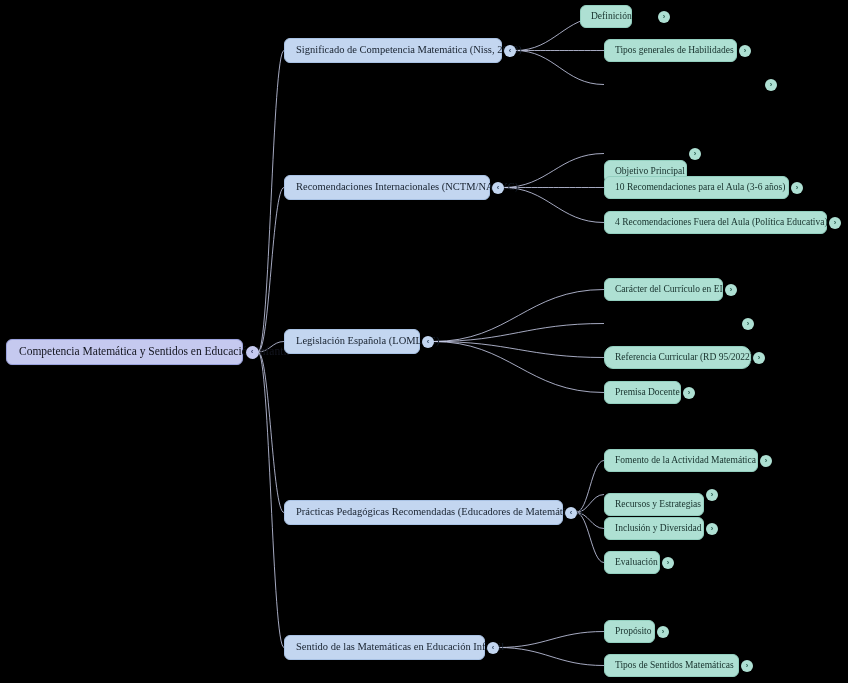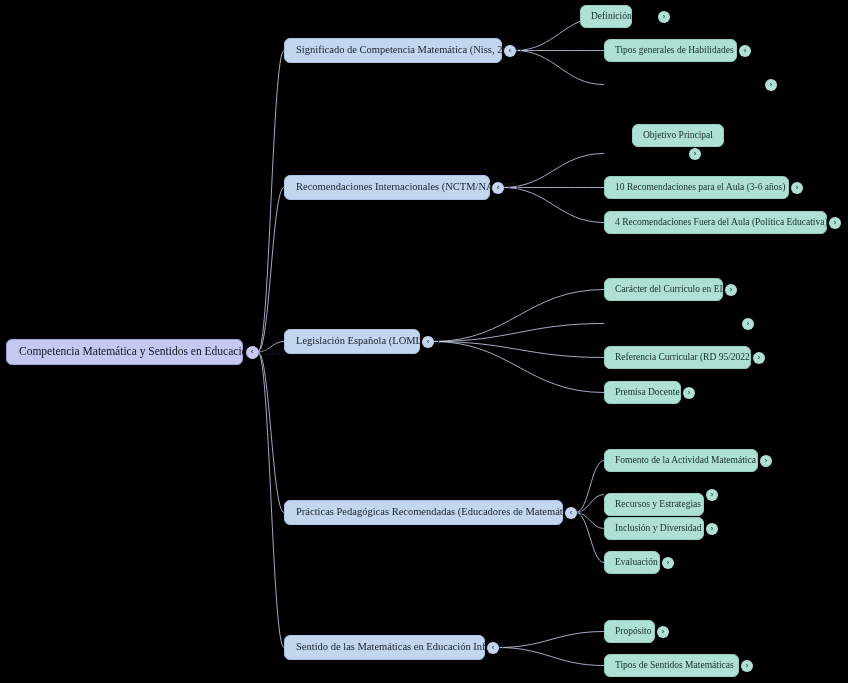--- a/index.html
+++ b/index.html
@@ -151,42 +151,42 @@
     <div class="toggle expand-l2" style="left: 658px; top: 10.5px;">›</div>
     <div class="node lvl2" style="left: 604px; top: 39px; width: 133px;">
       <span class="node-label">Tipos generales de Habilidades</span>
     </div>
     <div class="toggle expand-l2" style="left: 739px; top: 44.5px;">›</div>
     <div class="toggle expand-l2" style="left: 765px; top: 78.5px;">›</div>
     <div class="node lvl1" style="left: 284px; top: 175px; width: 206px;">
       <span class="node-label">Recomendaciones Internacionales (NCTM/NAEYC)</span>
     </div>
     <div class="toggle collapse-l1" style="left: 492px; top: 181.5px;">‹</div>
-    <div class="node lvl2" style="left: 604px; top: 124px; width: 92px; margin-left: 28px;">
+    <div class="node lvl2" style="left: 604px; top: 160px; width: 83px;">
       <span class="node-label">Objetivo Principal</span>
     </div>
     <div class="toggle expand-l2" style="left: 689px; top: 147.5px;">›</div>
     <div class="node lvl2" style="left: 604px; top: 176px; width: 185px;">
       <span class="node-label">10 Recomendaciones para el Aula (3-6 años)</span>
     </div>
     <div class="toggle expand-l2" style="left: 791px; top: 181.5px;">›</div>
     <div class="node lvl2" style="left: 604px; top: 211px; width: 223px;">
       <span class="node-label">4 Recomendaciones Fuera del Aula (Política Educativa)</span>
     </div>
     <div class="toggle expand-l2" style="left: 829px; top: 216.5px;">›</div>
     <div class="node lvl1" style="left: 284px; top: 329px; width: 136px;">
       <span class="node-label">Legislación Española (LOMLOE)</span>
     </div>
     <div class="toggle collapse-l1" style="left: 422px; top: 335.5px;">‹</div>
     <div class="node lvl2" style="left: 604px; top: 278px; width: 119px;">
       <span class="node-label">Carácter del Currículo en EI</span>
     </div>
     <div class="toggle expand-l2" style="left: 725px; top: 283.5px;">›</div>
     <div class="toggle expand-l2" style="left: 742px; top: 317.5px;">›</div>
-    <div class="node lvl2" style="left: 604px; top: 346px; width: 147px;">
+    <div class="node lvl2" style="left: 604px; top: 346px; width: 147px; border-radius: 9px;">
       <span class="node-label">Referencia Curricular (RD 95/2022)</span>
     </div>
     <div class="toggle expand-l2" style="left: 753px; top: 351.5px;">›</div>
     <div class="node lvl2" style="left: 604px; top: 381px; width: 77px;">
       <span class="node-label">Premisa Docente</span>
     </div>
     <div class="toggle expand-l2" style="left: 683px; top: 386.5px;">›</div>
     <div class="node lvl1" style="left: 284px; top: 500px; width: 279px;">
       <span class="node-label">Prácticas Pedagógicas Recomendadas (Educadores de Matemáticas)</span>
     </div>

